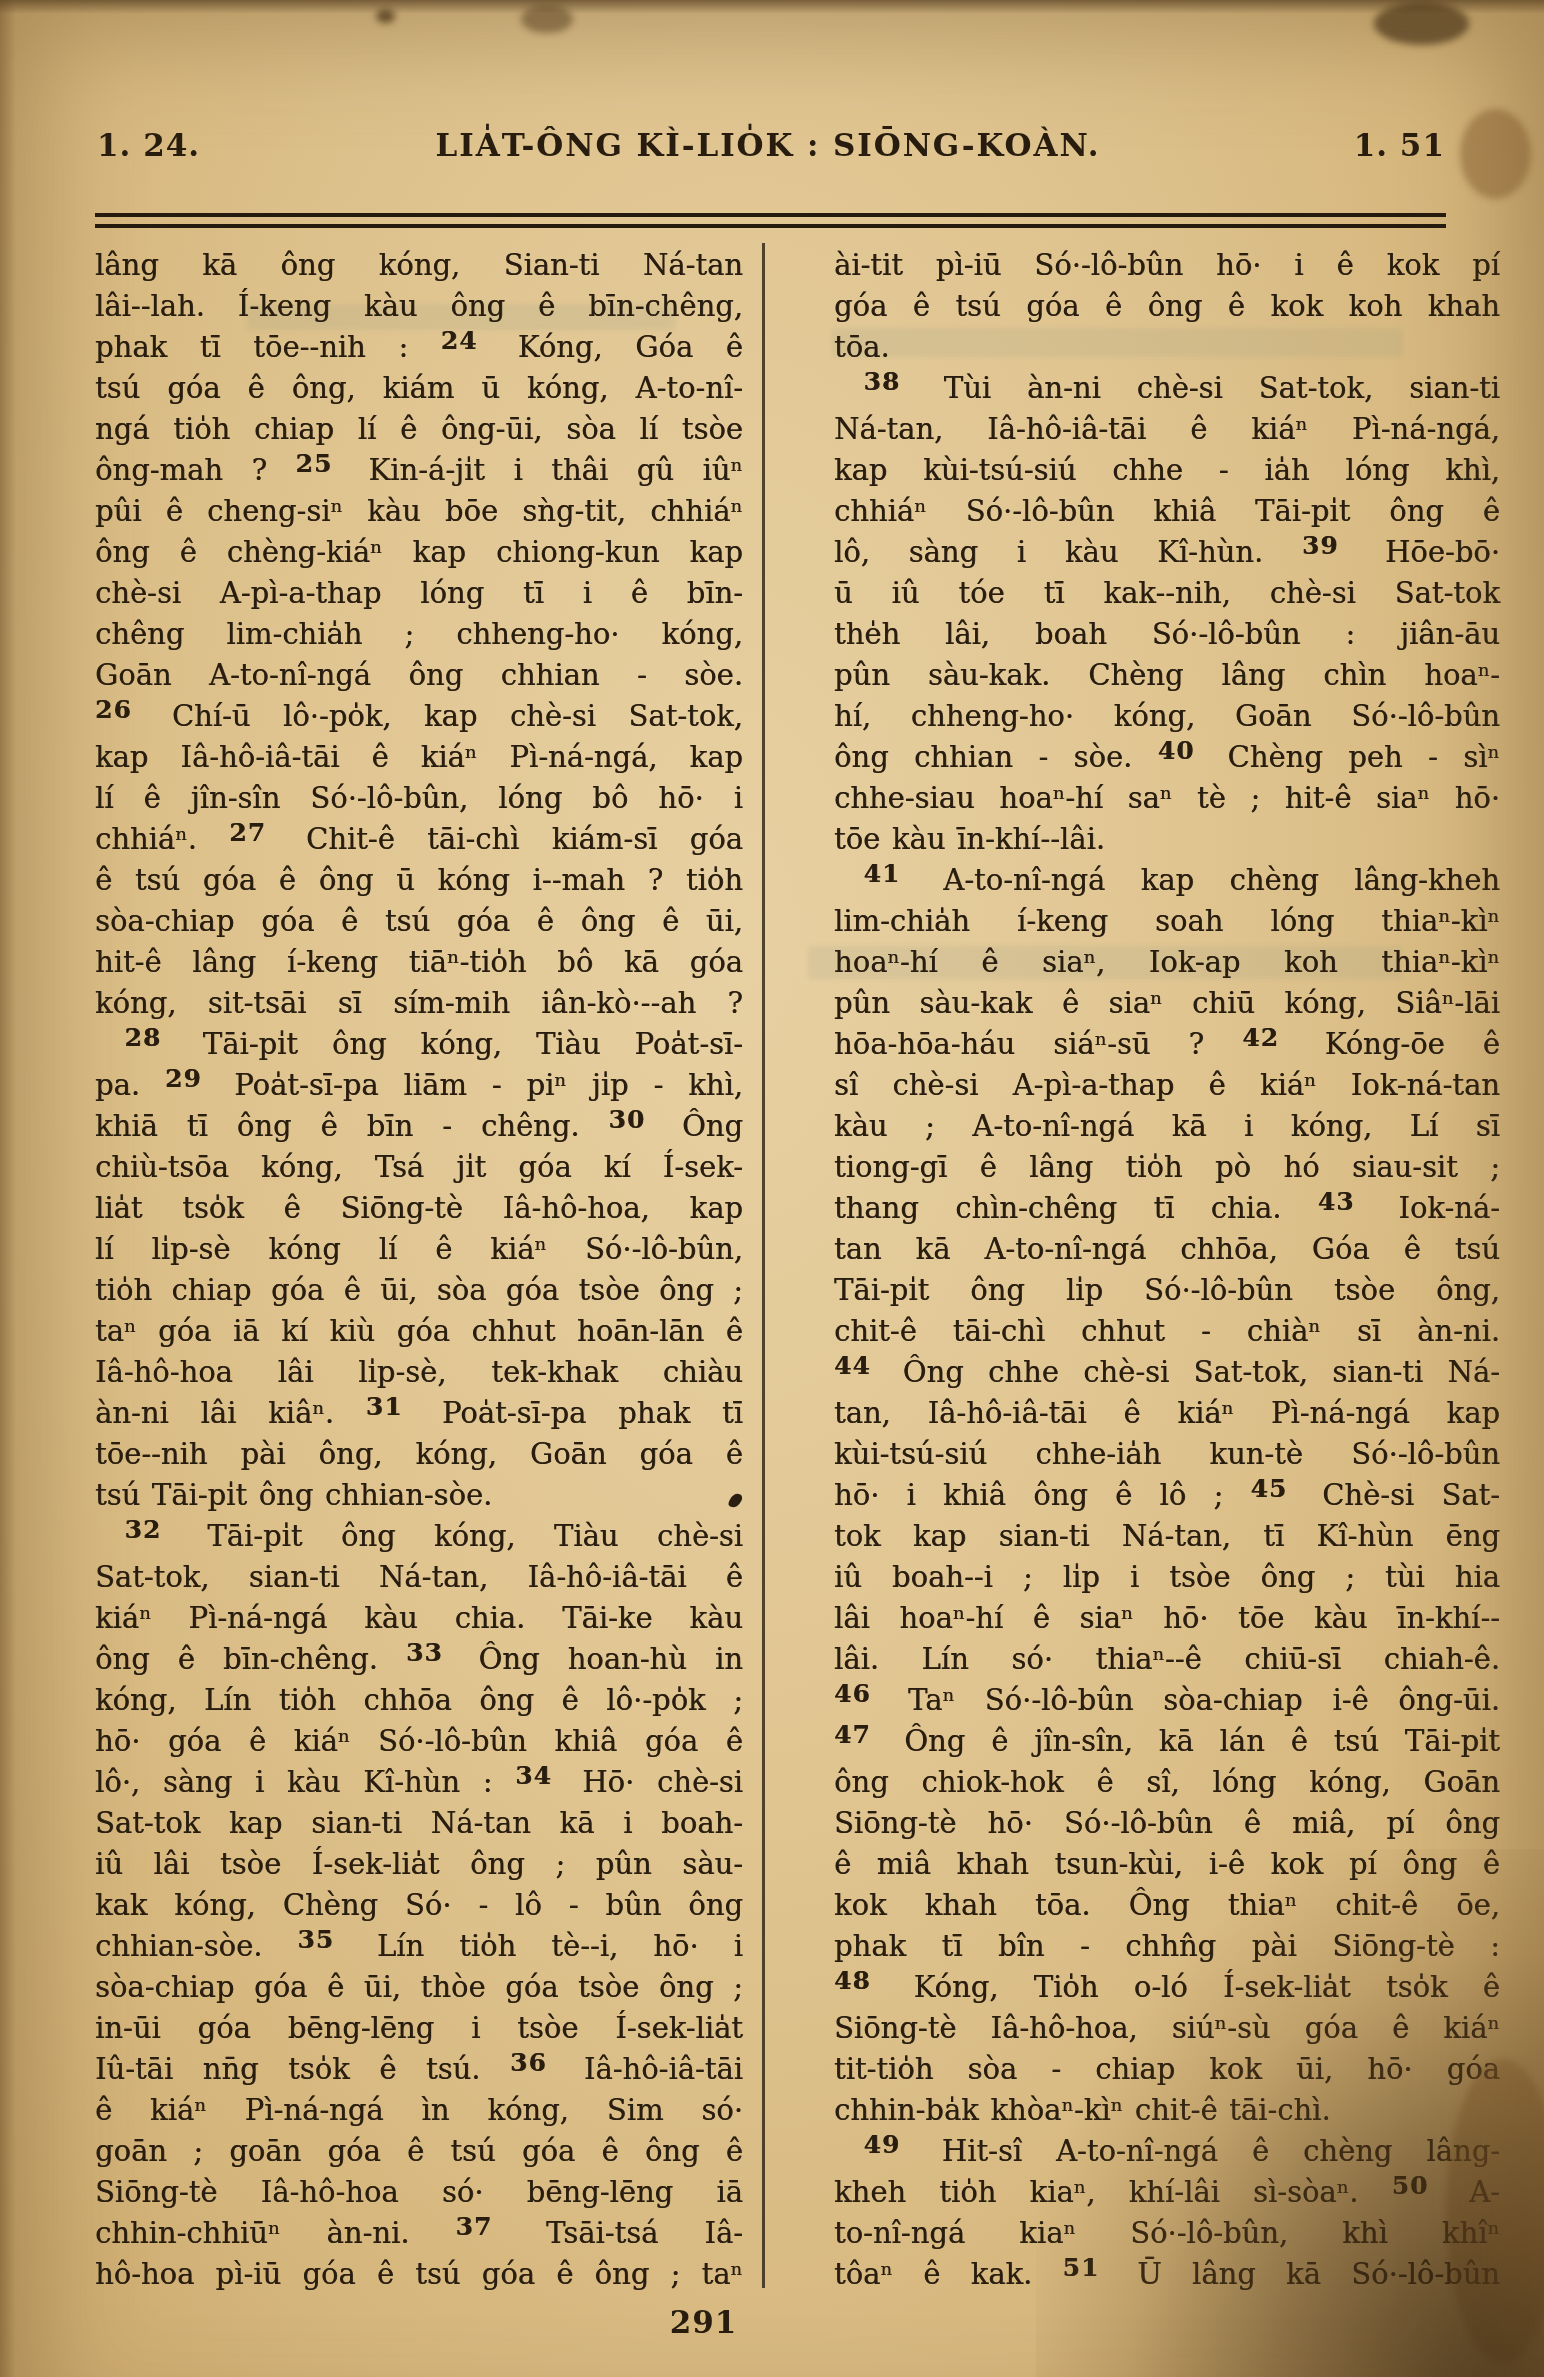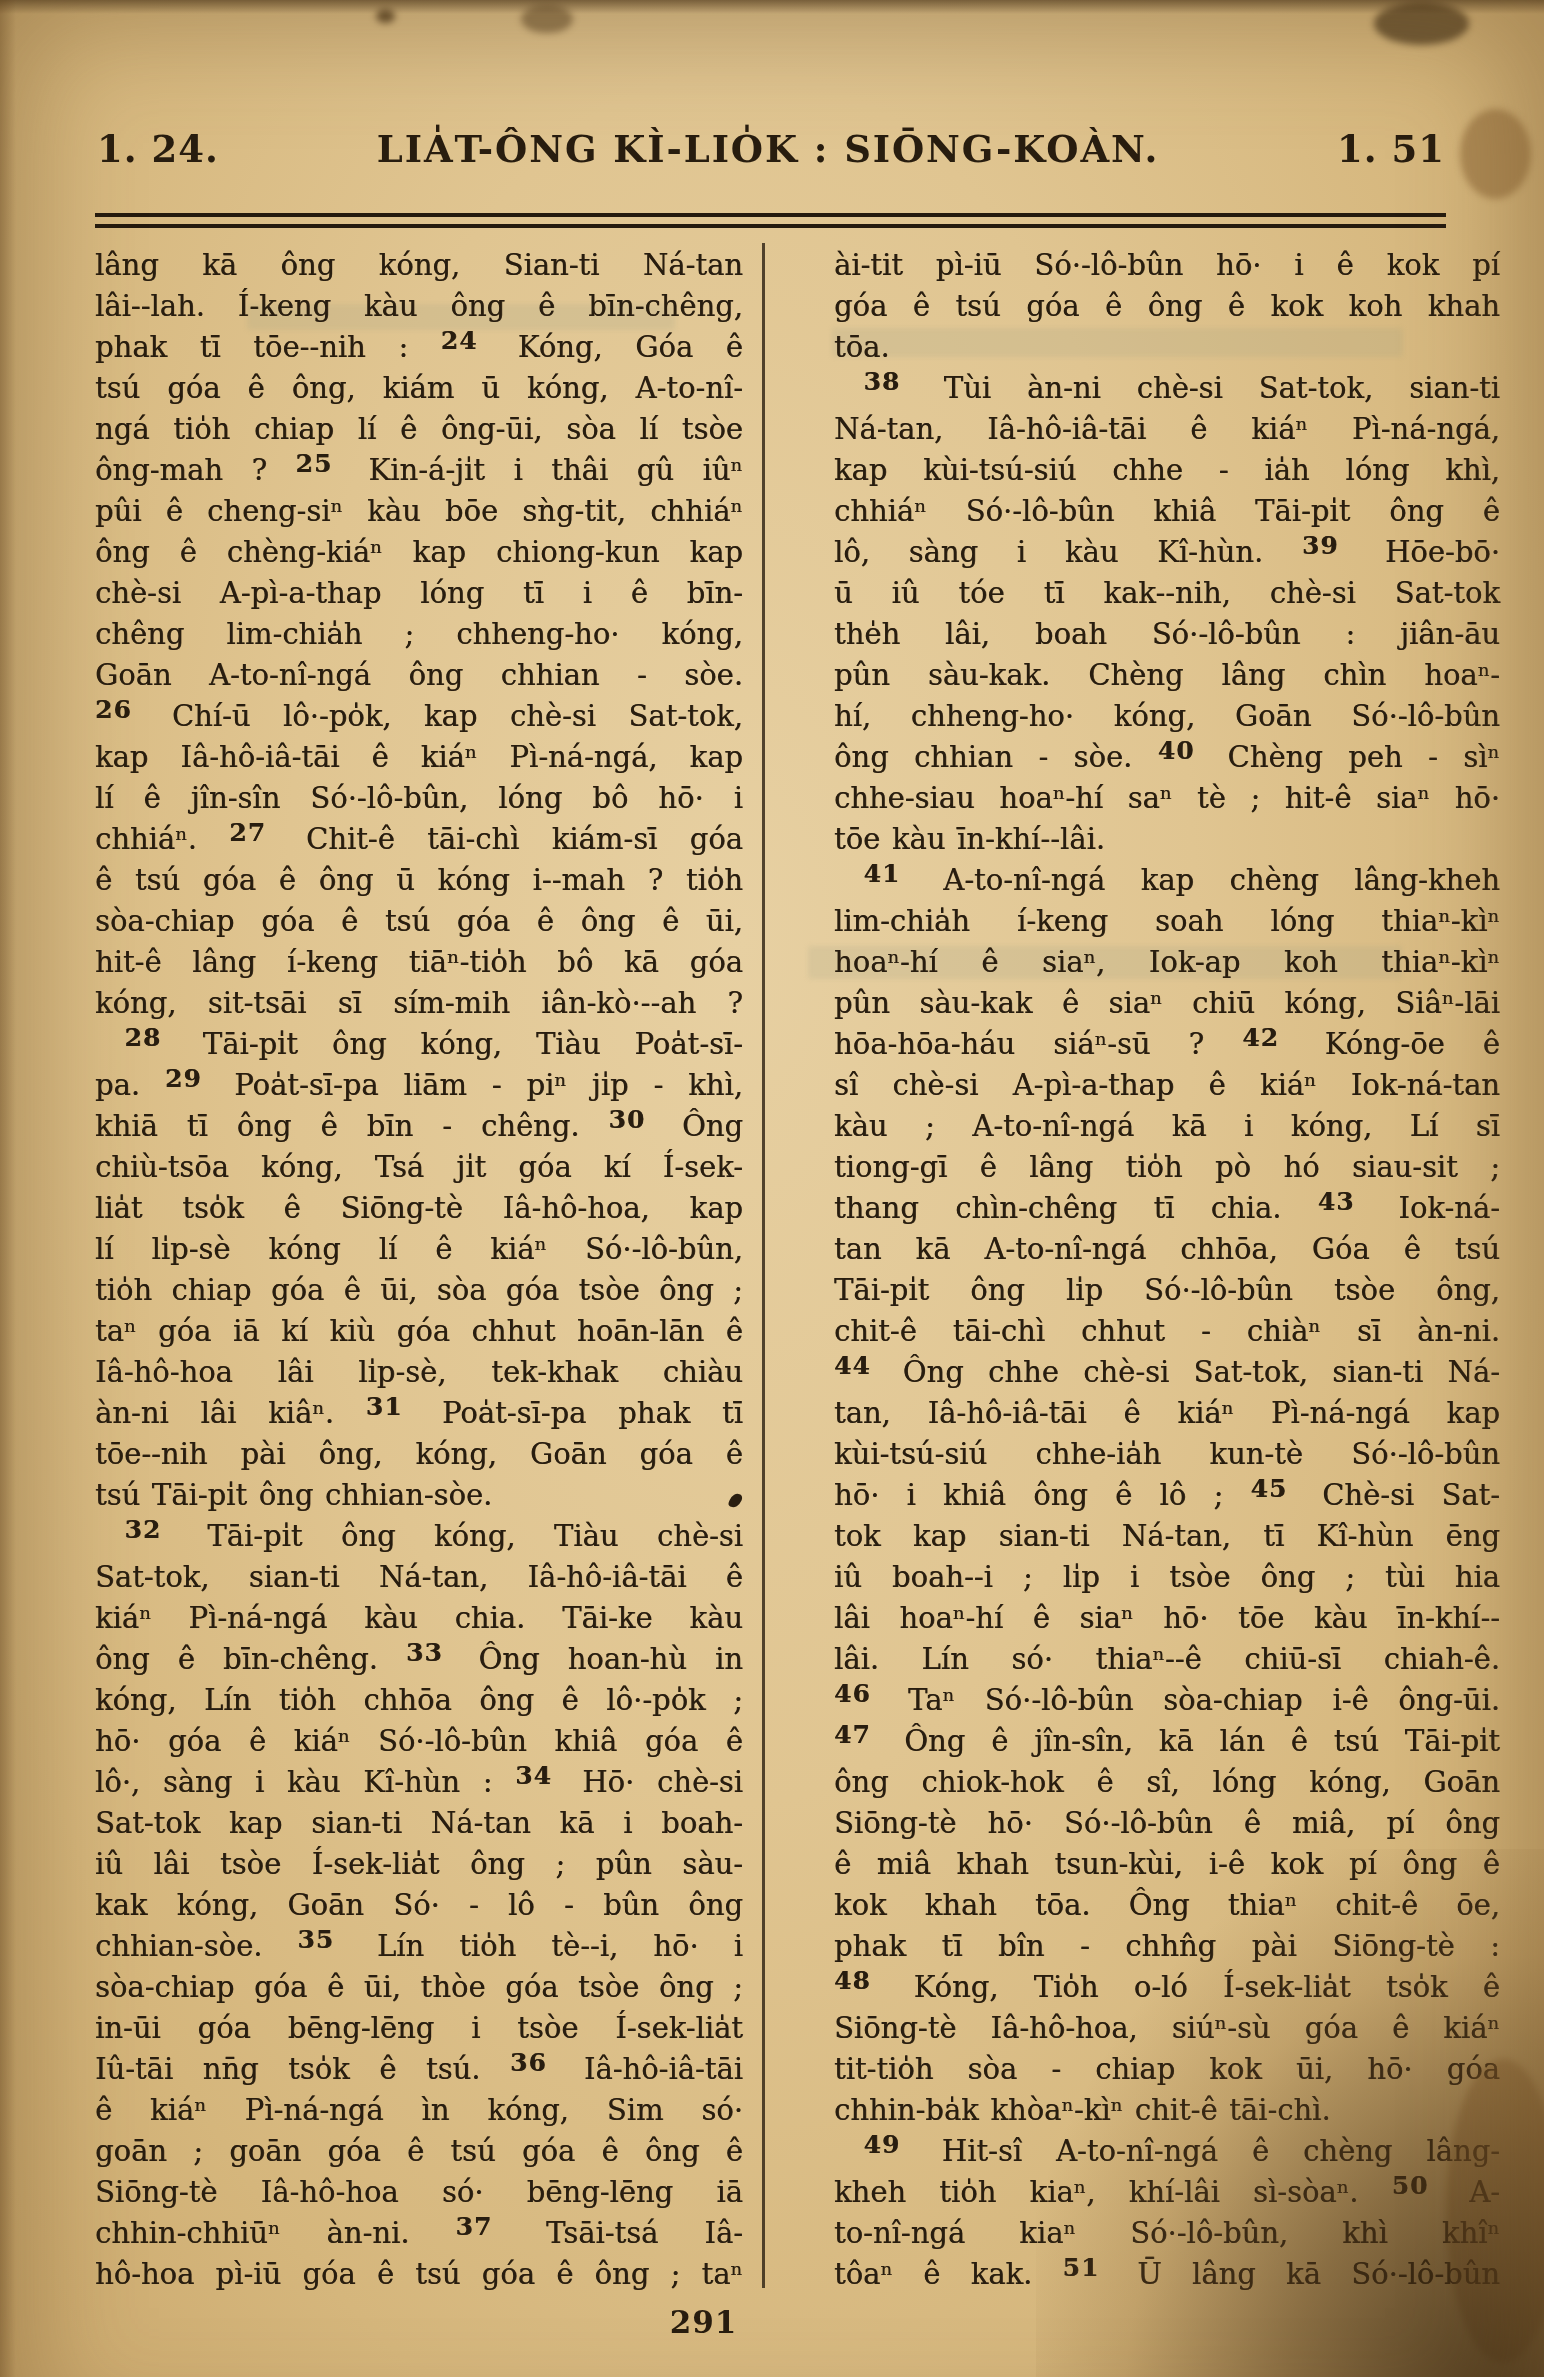--- a/index.html
+++ b/index.html
@@ -21,21 +21,21 @@
   .stain.s1{left:376px;top:8.6px;width:19px;height:14.3px;background:rgba(66,46,20,.75);}
   .stain.s2{left:521px;top:4.8px;width:52px;height:28.5px;background:rgba(74,52,24,.5);}
   .stain.s3{left:1374px;top:2.4px;width:95px;height:43px;background:rgba(56,38,16,.65);}
   .stain.s4{left:1460px;top:109px;width:71px;height:90px;background:rgba(124,84,38,.45);}
   .stain.s5{left:1446px;top:2059px;width:114px;height:304px;background:rgba(140,96,44,.4);}
   .ghost{position:absolute;background:rgba(148,158,130,.16);filter:blur(2.9px);border-radius:3.8px;}
   .g1{left:832px;top:328px;width:571px;height:28.5px;}
   .g2{left:808px;top:946px;width:594px;height:33px;}
   .g3{left:247px;top:304px;width:428px;height:26px;}
 
-  .hdr{position:absolute;top:127px;font-weight:bold;font-size:37px;letter-spacing:1px;white-space:nowrap;}
+  .hdr{position:absolute;top:127px;font-weight:bold;font-size:31px;letter-spacing:1px;white-space:nowrap;}
   .hdr-left{left:97px;}
   .hdr-title{left:93px;width:1350px;text-align:center;letter-spacing:1.9px;}
   .hdr-right{left:95px;width:1350px;text-align:right;}
 
   .rule-double{position:absolute;left:95px;top:213px;width:1351px;height:6.7px;
     border-top:4.3px solid #241a0e;border-bottom:4.8px solid #241a0e;}
   .col-divider{position:absolute;left:762px;top:243px;width:2.9px;height:2045px;background:#2f2314;opacity:.82;}
 
   .col{position:absolute;top:245px;font-size:29px;line-height:41px;word-spacing:2.4px;
     text-shadow:0.4px 0 0 rgba(38,26,14,.75);}
@@ -99,21 +99,21 @@
       <div class="line nj">tsú Tāi-pi̍t ông chhian-sòe.<span class="orn"></span></div>
       <div class="line ind"><span class="vnum">32</span> Tāi-pi̍t ông kóng, Tiàu chè-si</div>
       <div class="line">Sat-tok, sian-ti Ná-tan, Iâ-hô-iâ-tāi ê</div>
       <div class="line">kiáⁿ Pì-ná-ngá kàu chia. Tāi-ke kàu</div>
       <div class="line">ông ê bīn-chêng. <span class="vnum">33</span> Ông hoan-hù in</div>
       <div class="line">kóng, Lín tio̍h chhōa ông ê lô·-po̍k ;</div>
       <div class="line">hō· góa ê kiáⁿ Só·-lô-bûn khiâ góa ê</div>
       <div class="line">lô·, sàng i kàu Kî-hùn : <span class="vnum">34</span> Hō· chè-si</div>
       <div class="line">Sat-tok kap sian-ti Ná-tan kā i boah-</div>
       <div class="line">iû lâi tsòe Í-sek-lia̍t ông ; pûn sàu-</div>
-      <div class="line">kak kóng, Goān Só· - lô - bûn ông</div>
+      <div class="line">kak kóng, Chèng Só· - lô - bûn ông</div>
       <div class="line">chhian-sòe. <span class="vnum">35</span> Lín tio̍h tè--i, hō· i</div>
       <div class="line">sòa-chiap góa ê ūi, thòe góa tsòe ông ;</div>
       <div class="line">in-ūi góa bēng-lēng i tsòe Í-sek-lia̍t</div>
       <div class="line">Iû-tāi nn̄g tso̍k ê tsú. <span class="vnum">36</span> Iâ-hô-iâ-tāi</div>
       <div class="line">ê kiáⁿ Pì-ná-ngá ìn kóng, Sim só·</div>
       <div class="line">goān ; goān góa ê tsú góa ê ông ê</div>
       <div class="line">Siōng-tè Iâ-hô-hoa só· bēng-lēng iā</div>
       <div class="line">chhin-chhiūⁿ àn-ni. <span class="vnum">37</span> Tsāi-tsá Iâ-</div>
       <div class="line">hô-hoa pì-iū góa ê tsú góa ê ông ; taⁿ</div>
     </div>

